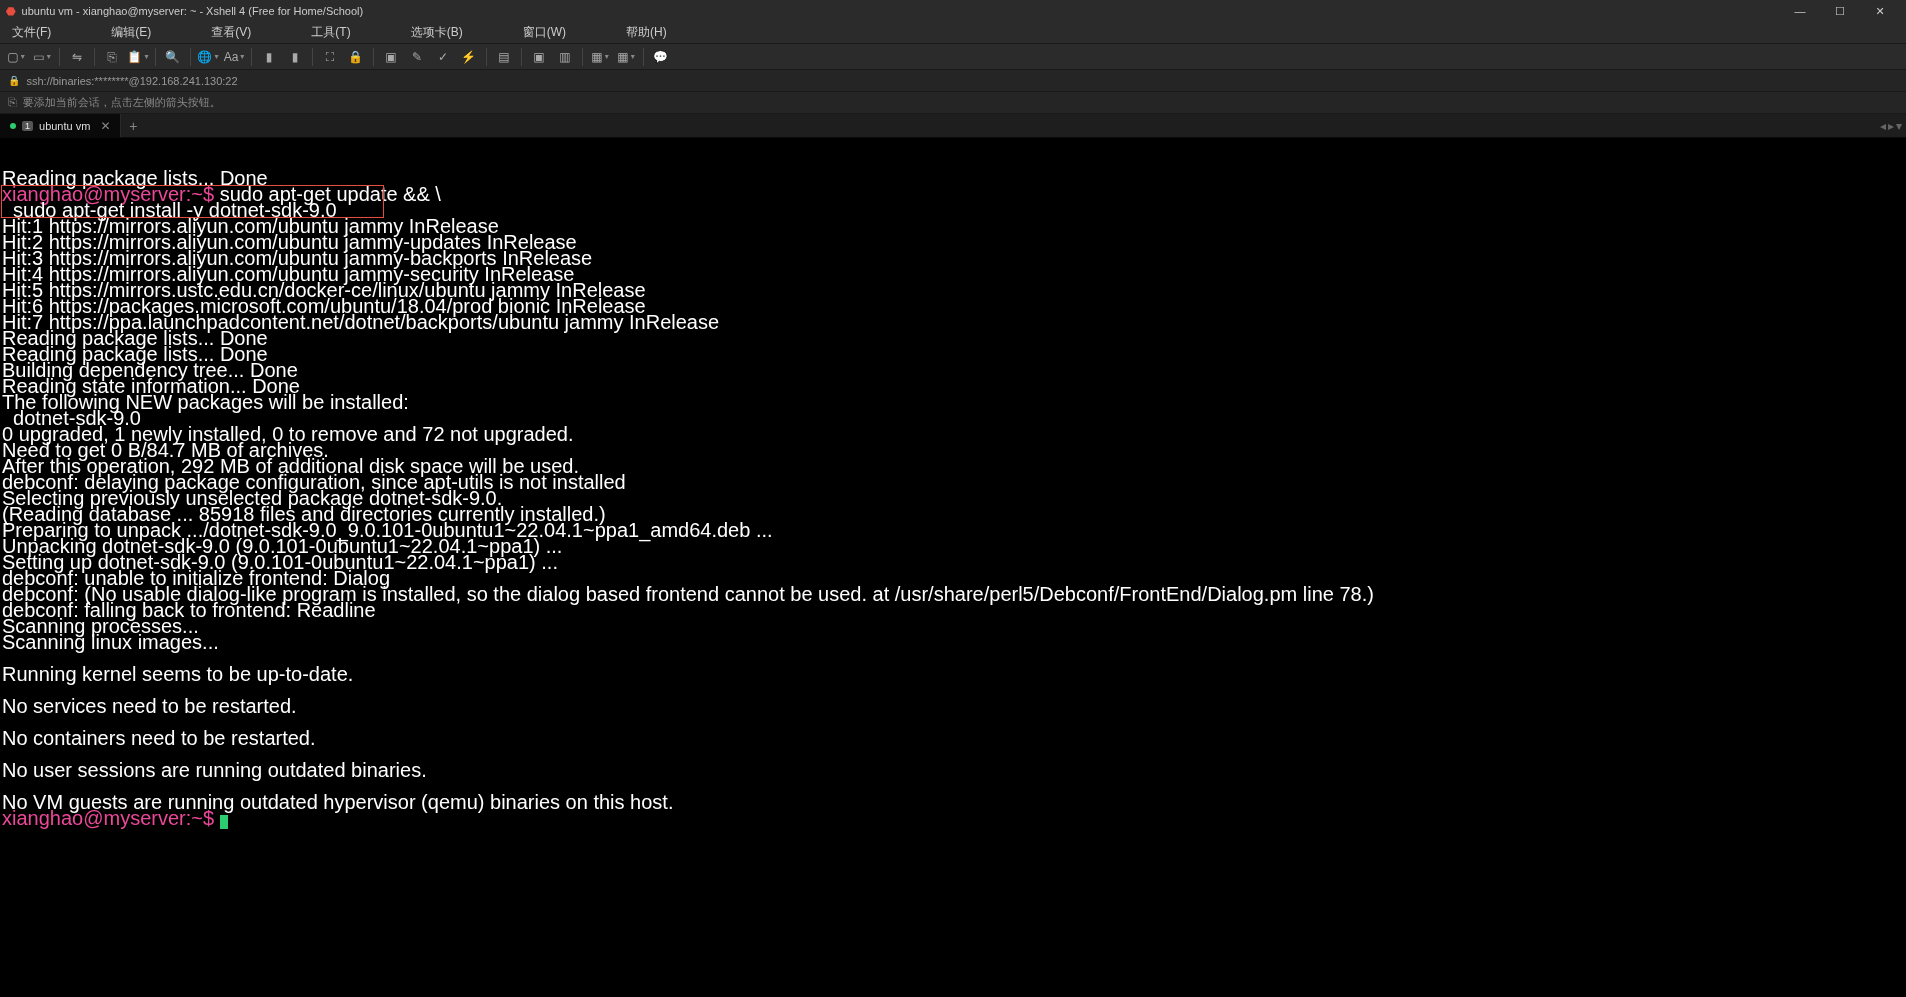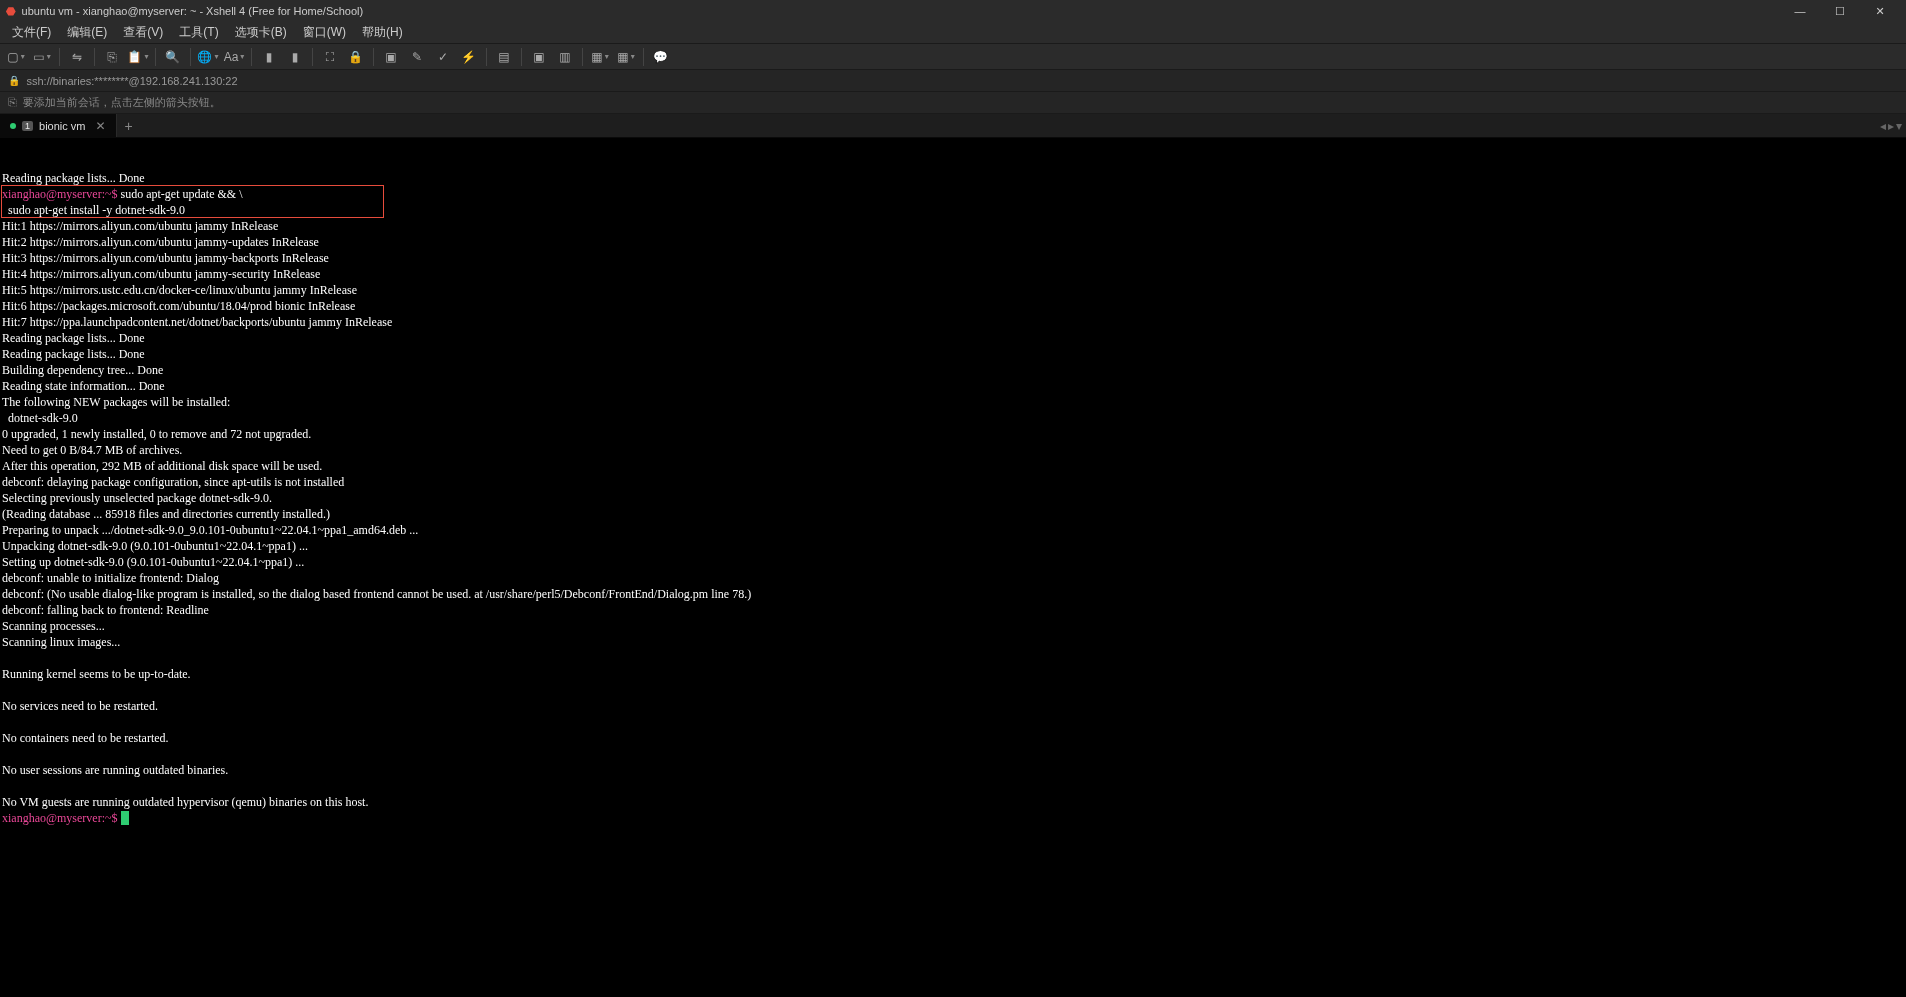--- a/index.html
+++ b/index.html
@@ -30,20 +30,21 @@
 
 .menubar {
   height: 22px;
   background: #2b2b2b;
   display: flex;
   align-items: center;
   padding: 0 4px;
   color: #ccc;
   font-size: 12px;
   border-bottom: 1px solid #1a1a1a;
+  gap: 44px;
 }
 .menubar .mitem { padding: 2px 8px; cursor: pointer; }
 
 .toolbar {
   height: 26px;
   background: #2b2b2b;
   display: flex;
   align-items: center;
   padding: 0 4px;
   gap: 2px;
@@ -106,22 +107,22 @@
 .tabbar .tab .close { color: #888; font-size: 12px; margin-left: 4px; }
 .tabbar .newtab {
   width: 24px; display: flex; align-items: center; justify-content: center;
   color: #888; cursor: pointer; font-size: 14px;
 }
 .tabbar .spacer { flex: 1; }
 .tabbar .nav { display: flex; align-items: center; gap: 2px; padding: 0 4px; color: #666; }
 .tabbar .nav span { cursor: pointer; font-size: 12px; }
 
 .terminal {
-  font-family: Liberation Serif, serif;
-  font-size: 12px;
+  font-family: Liberation Sans, sans-serif;
+  font-size: 20px;
   line-height: 16px;
   background: #000;
   color: #fff;
   padding: 0 2px;
   white-space: pre;
   height: calc(997px - 22px - 22px - 26px - 22px - 22px - 24px);
   overflow: hidden;
   position: relative;
 }
 .terminal .line { white-space: pre; }
@@ -258,21 +259,21 @@
 
 <div class="hintbar">
   <span class="hinticon ico">⎘</span>
   <span>要添加当前会话，点击左侧的箭头按钮。</span>
 </div>
 
 <div class="tabbar">
   <div class="tab">
     <span class="dot"></span>
     <span class="numbox">1</span>
-    <span>bionic vm</span>
+    <span>ubuntu vm</span>
     <span class="close">✕</span>
   </div>
   <div class="newtab">+</div>
   <div class="spacer"></div>
   <div class="nav">
     <span>◂</span>
     <span>▸</span>
     <span>▾</span>
   </div>
 </div>

